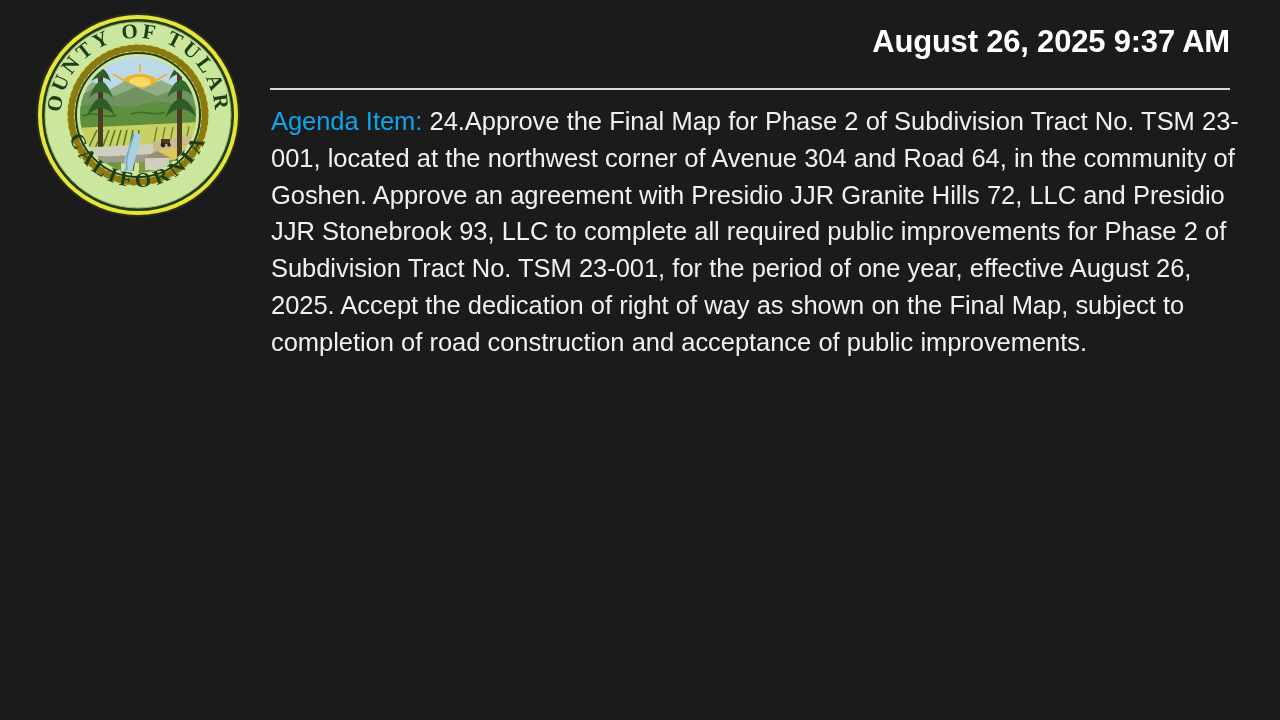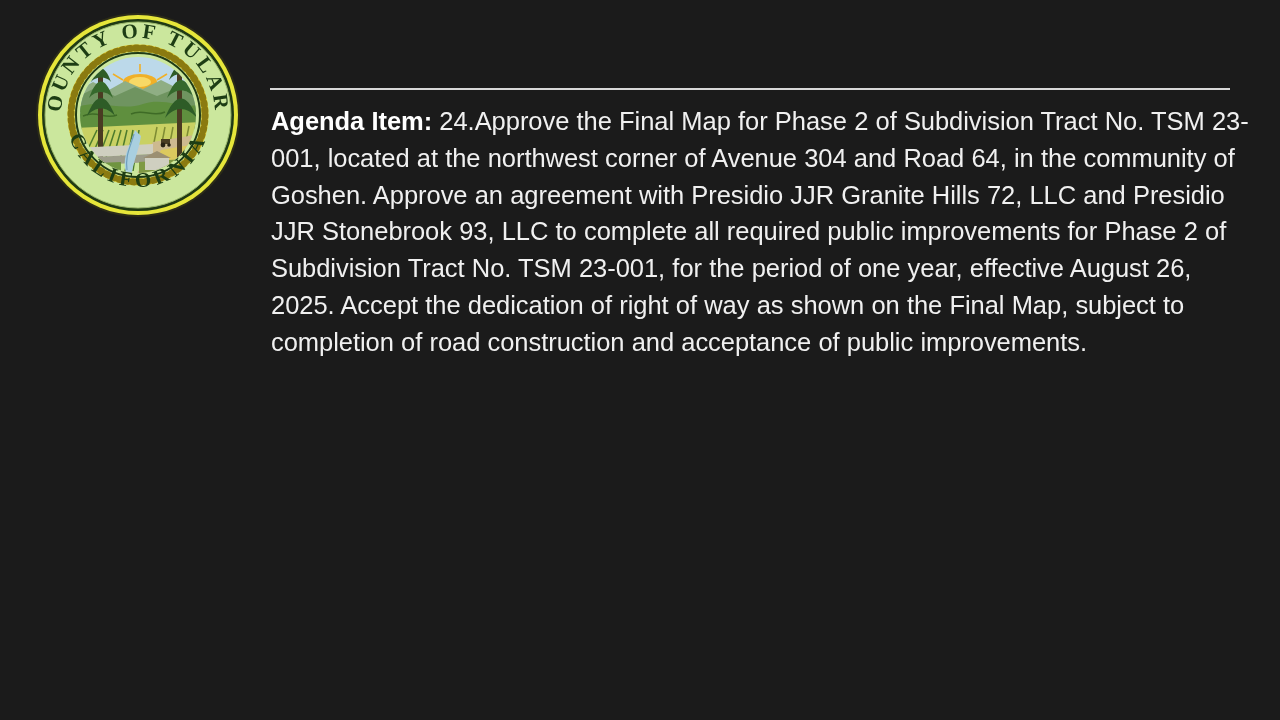--- a/index.html
+++ b/index.html
@@ -66,22 +66,22 @@
     width: 978px;
     font-size: 25.5px;
     line-height: 36.8px;
     color: #f0f0f0;
     text-align: left;
     letter-spacing: -0.05px;
     word-spacing: 0.2px;
   }
 
   #agenda-label {
-    font-weight: bold;
-    color: #ffffff;
+    font-weight: normal;
+    color: #0ea5e9;
   }
 
   #agenda-body { font-weight: normal; text-align: center; }
 </style>
 </head>
 <body>
 
 <div id="slide">
 
   <div id="seal-wrap">
@@ -179,20 +179,21 @@
 
       <text font-family="'Liberation Serif', serif" font-size="21" font-weight="bold" fill="#1d3d14" letter-spacing="3.6" text-anchor="middle">
         <textPath href="#topArc" startOffset="50%">COUNTY OF TULARE</textPath>
       </text>
       <text font-family="'Liberation Serif', serif" font-size="21" font-weight="bold" fill="#1d3d14" letter-spacing="4.6" text-anchor="middle">
         <textPath href="#botArc" startOffset="50%">CALIFORNIA</textPath>
       </text>
     </svg>
   </div>
 
+  <div id="datetime">August 26, 2025 9:37 AM</div>
 
   <div id="divider"></div>
 
   <div id="agenda-block">
     <span id="agenda-label">Agenda Item:</span><span id="agenda-body"> 24.Approve the Final Map for Phase 2 of Subdivision Tract No. TSM 23-001, located at the northwest corner of Avenue 304 and Road 64, in the community of Goshen. Approve an agreement with Presidio JJR Granite Hills 72, LLC and Presidio JJR Stonebrook 93, LLC to complete all required public improvements for Phase 2 of Subdivision Tract No. TSM 23-001, for the period of one year, effective August 26, 2025. Accept the dedication of right of way as shown on the Final Map, subject to completion of road construction and acceptance of public improvements.</span>
   </div>
 
 </div>
 
 </body></html>

